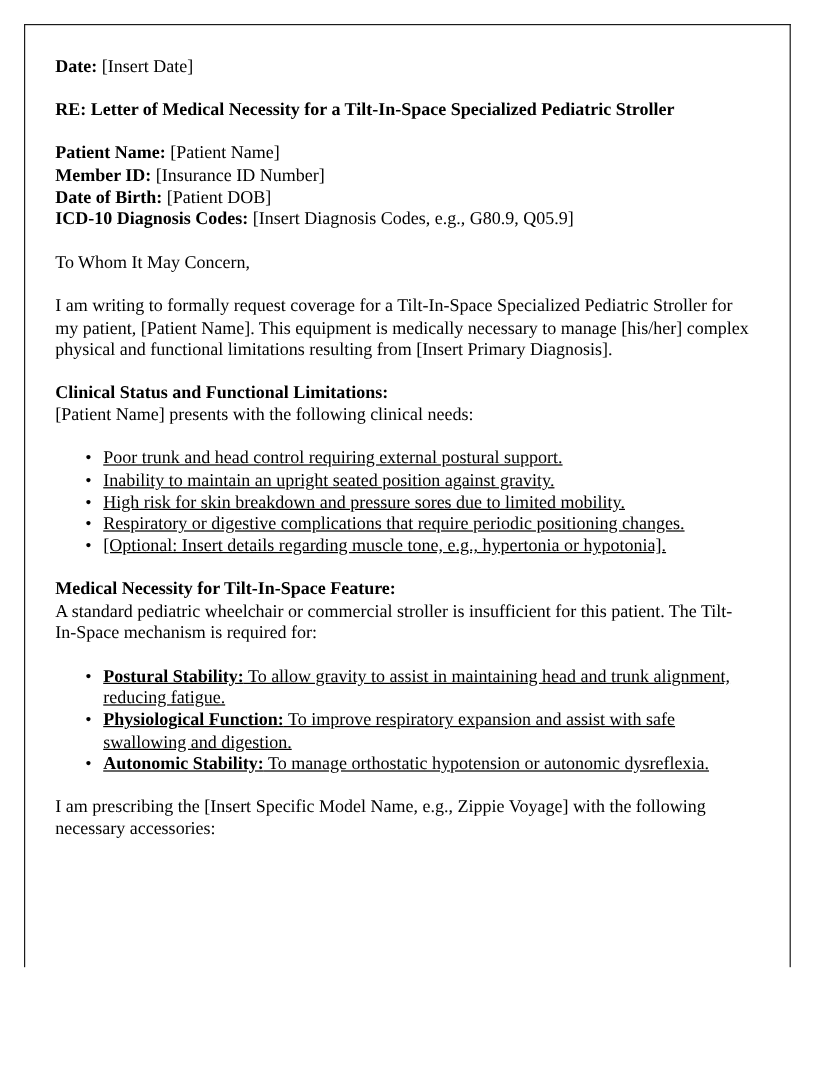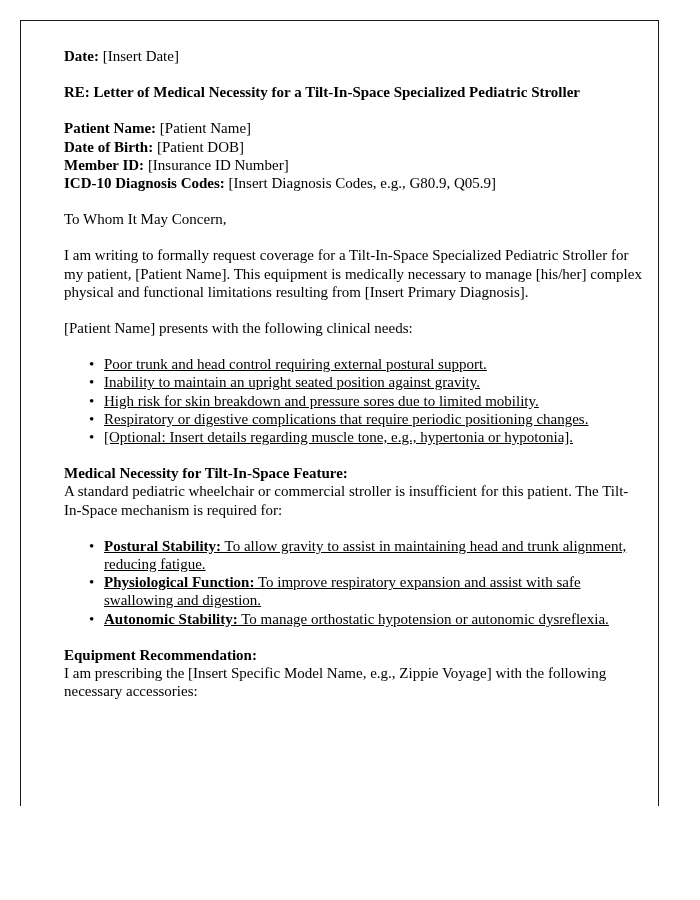--- a/index.html
+++ b/index.html
@@ -26,21 +26,21 @@
     box-sizing: border-box;
     border-left: 1px solid #1a1a1a;
     border-top: 1px solid #1a1a1a;
     border-right: 1px solid #1a1a1a;
     border-bottom: none;
     background: #ffffff;
   }
 
   #doc-body {
     position: absolute;
-    left: 43px;             
+    left: 25px;             
     top: 26px;
     width: 580px;
     font-size: 15px;
     line-height: 18.2px;
   }
 
   .para {
     margin: 0 0 18px 0;
   }
   .para.tight {
@@ -92,32 +92,33 @@
       <span class="line"><b>Date:</b> <span>[Insert Date]</span></span>
     </div>
 
 
     <div class="para">
       <span class="line bold">RE: Letter of Medical Necessity for a Tilt-In-Space Specialized Pediatric Stroller</span>
     </div>
 
     <div class="para">
       <span class="line"><b>Patient Name:</b> <span>[Patient Name]</span></span>
+      <span class="line"><b>Member ID:</b> <span>[Insurance ID Number]</span></span>
       <span class="line"><b>Date of Birth:</b> <span>[Patient DOB]</span></span>
-      <span class="line"><b>Member ID:</b> <span>[Insurance ID Number]</span></span>
       <span class="line"><b>ICD-10 Diagnosis Codes:</b> <span>[Insert Diagnosis Codes, e.g., G80.9, Q05.9]</span></span>
     </div>
 
     <div class="para">
       <span class="line">To Whom It May Concern,</span>
     </div>
 
     <div class="para">I am writing to formally request coverage for a Tilt-In-Space Specialized Pediatric Stroller for my patient, [Patient Name]. This equipment is medically necessary to manage [his/her] complex physical and functional limitations resulting from [Insert Primary Diagnosis].</div>
 
     <div class="para tight">
+      <span class="heading">Clinical Status and Functional Limitations:</span>
       <span class="line">[Patient Name] presents with the following clinical needs:</span>
     </div>
     <div class="block-gap"></div>
     <ul class="bullets">
       <li><span>Poor trunk and head control requiring external postural support.</span></li>
       <li><span>Inability to maintain an upright seated position against gravity.</span></li>
       <li><span>High risk for skin breakdown and pressure sores due to limited mobility.</span></li>
       <li><span>Respiratory or digestive complications that require periodic positioning changes.</span></li>
       <li><span>[Optional: Insert details regarding muscle tone, e.g., hypertonia or hypotonia].</span></li>
     </ul>
@@ -127,18 +128,17 @@
       <span>A standard pediatric wheelchair or commercial stroller is insufficient for this patient. The Tilt-In-Space mechanism is required for:</span>
     </div>
     <div class="block-gap"></div>
     <ul class="bullets">
       <li><b>Postural Stability:</b><span> To allow gravity to assist in maintaining head and trunk alignment, reducing fatigue.</span></li>
       <li><b>Physiological Function:</b><span> To improve respiratory expansion and assist with safe swallowing and digestion.</span></li>
       <li><b>Autonomic Stability:</b><span> To manage orthostatic hypotension or autonomic dysreflexia.</span></li>
     </ul>
 
     <div class="para tight">
-      <span class="heading">Equipment Recommendation:</span>
       <span>I am prescribing the [Insert Specific Model Name, e.g., Zippie Voyage] with the following necessary accessories:</span>
     </div>
 
   </div>
 </div>
 
 </body></html>

